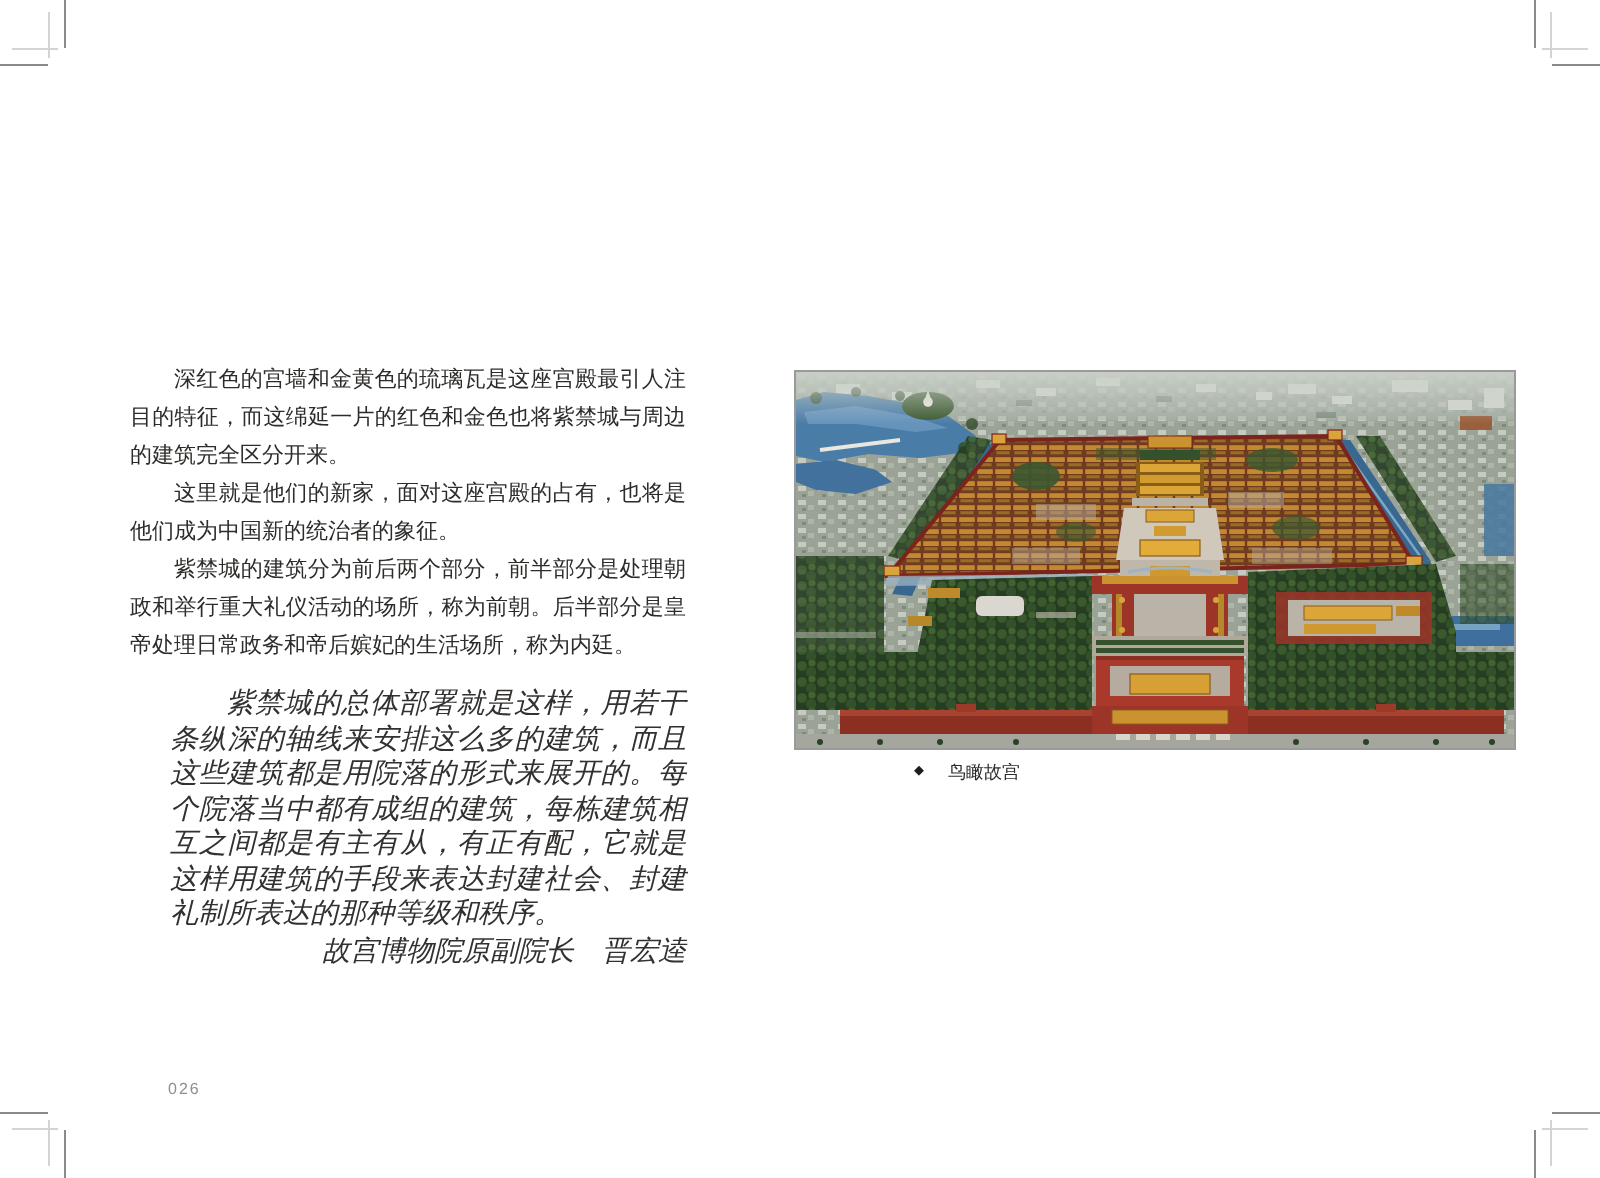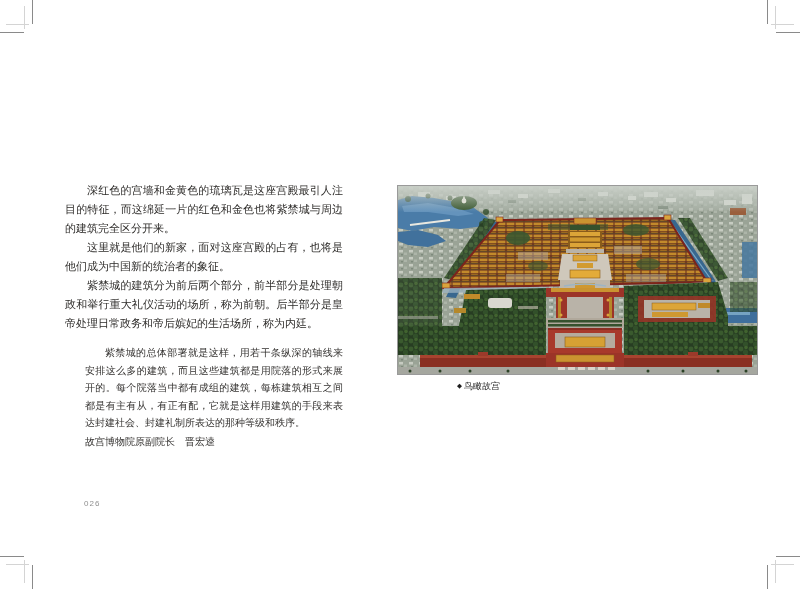--- a/index.html
+++ b/index.html
@@ -14,41 +14,42 @@
   
   .text-col{
     position:absolute;left:65px;top:181px;width:278px;
     font-size:11px;line-height:19px;color:#2e2c2a;
     text-align:justify;
   }
   .para{margin:0;text-indent:2em;}
   .para.after-quote{margin-top:14px;}
   .quote-block{
     margin:11px 0 0 20px;
-    font-size:10px;line-height:17.5px;color:#33312f;
+    font-style:italic;
+    font-size:14px;line-height:17.5px;color:#33312f;
   }
   .quote-text{margin:0;text-indent:2em;}
-  .quote-sign{margin:1px 0 0 0;text-indent:0;text-align:left;}
+  .quote-sign{margin:1px 0 0 0;text-indent:0;text-align:right;}
   .page-number{
-    position:absolute;left:84px;top:499px;
+    position:absolute;left:84px;top:540px;
     font-family:"Liberation Sans", sans-serif;
     font-size:8px;letter-spacing:1px;color:#8f8f8f;
   }
   
   .photo-frame{
     position:absolute;left:398px;top:186px;width:359px;height:188px;
     margin:0;outline:1px solid rgba(30,30,30,.45);
     background:#8d9a8c;
   }
   .photo-frame svg{display:block;width:100%;height:100%;}
   .caption{
     position:absolute;left:457px;top:380px;
     font-family:"Liberation Sans", sans-serif;
     font-size:9px;color:#2a2a2a;
-    display:flex;align-items:center;gap:2px;
+    display:flex;align-items:center;gap:12px;
   }
   .caption .bullet{font-size:6.5px;line-height:1;color:#1d1d1d;}
 </style>
 </head>
 <body>
 
 <div>
 
   <div class="mark" style="left:32px;top:0;width:1px;height:24px;"></div>
   <div class="mark" style="left:0;top:32px;width:24px;height:1px;"></div>

